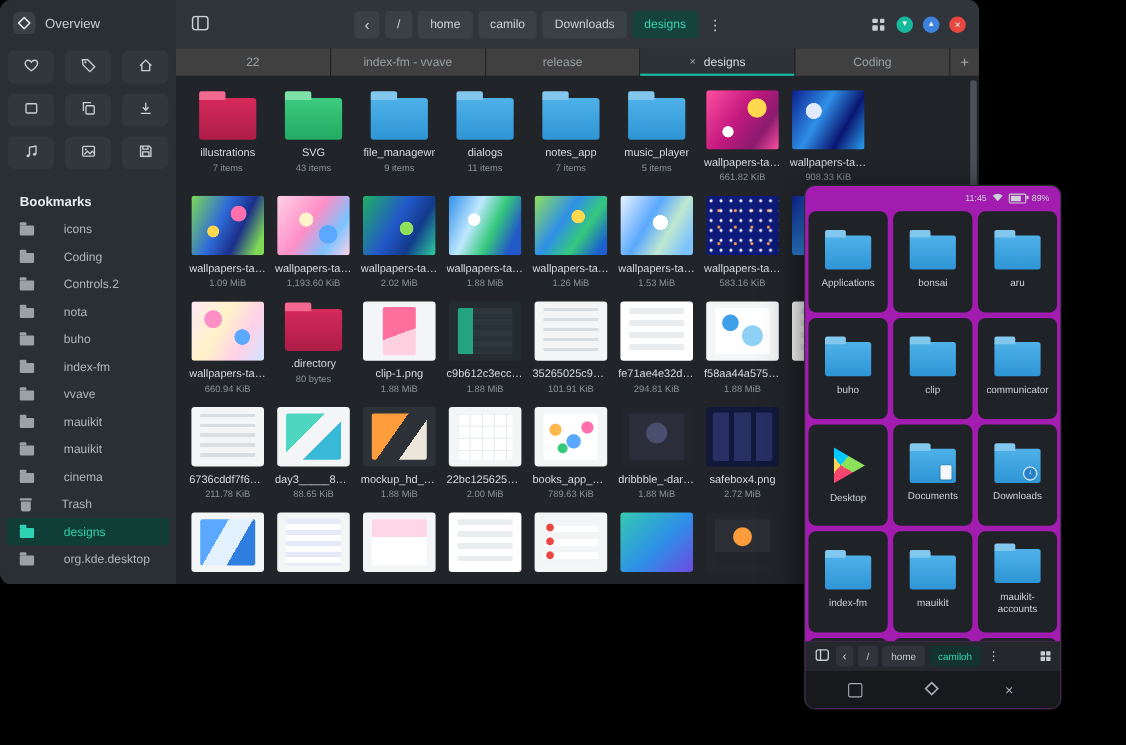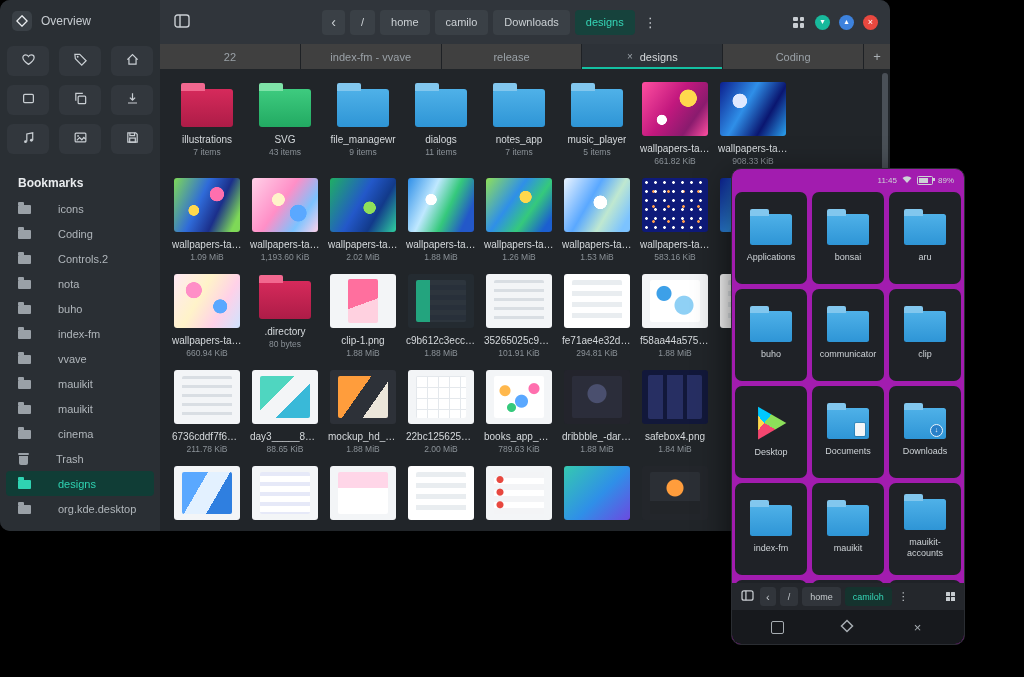--- a/index.html
+++ b/index.html
@@ -487,21 +487,21 @@
               <div class="cell-meta">789.63 KiB</div>
             </div>
           <div class="cell">
               <div class="thumb shot tsDribb"></div>
               <div class="cell-label">dribbble_-dark...</div>
               <div class="cell-meta">1.88 MiB</div>
             </div>
           <div class="cell">
               <div class="thumb shot tsSafe"></div>
               <div class="cell-label">safebox4.png</div>
-              <div class="cell-meta">1.84 MiB</div>
+              <div class="cell-meta">2.72 MiB</div>
             </div>
         </div>
 
         <div class="grid-row">
           <div class="cell">
               <div class="thumb shot tsBlue2"></div>
             </div>
           <div class="cell">
               <div class="thumb shot tsList"></div>
             </div>
@@ -551,25 +551,25 @@
       <div class="m-cell">
           <div class="m-folder f-blue"></div>
           <div class="m-label">aru</div>
         </div>
       <div class="m-cell">
           <div class="m-folder f-blue"></div>
           <div class="m-label">buho</div>
         </div>
       <div class="m-cell">
           <div class="m-folder f-blue"></div>
+          <div class="m-label">clip</div>
+        </div>
+      <div class="m-cell">
+          <div class="m-folder f-blue"></div>
           <div class="m-label">communicator</div>
-        </div>
-      <div class="m-cell">
-          <div class="m-folder f-blue"></div>
-          <div class="m-label">clip</div>
         </div>
       <div class="m-cell">
           <div class="play-tri"></div>
           <div class="m-label">Desktop</div>
         </div>
       <div class="m-cell">
           <div class="m-folder f-blue">
             <span class="doc-badge"></span>
           </div>
           <div class="m-label">Documents</div>

